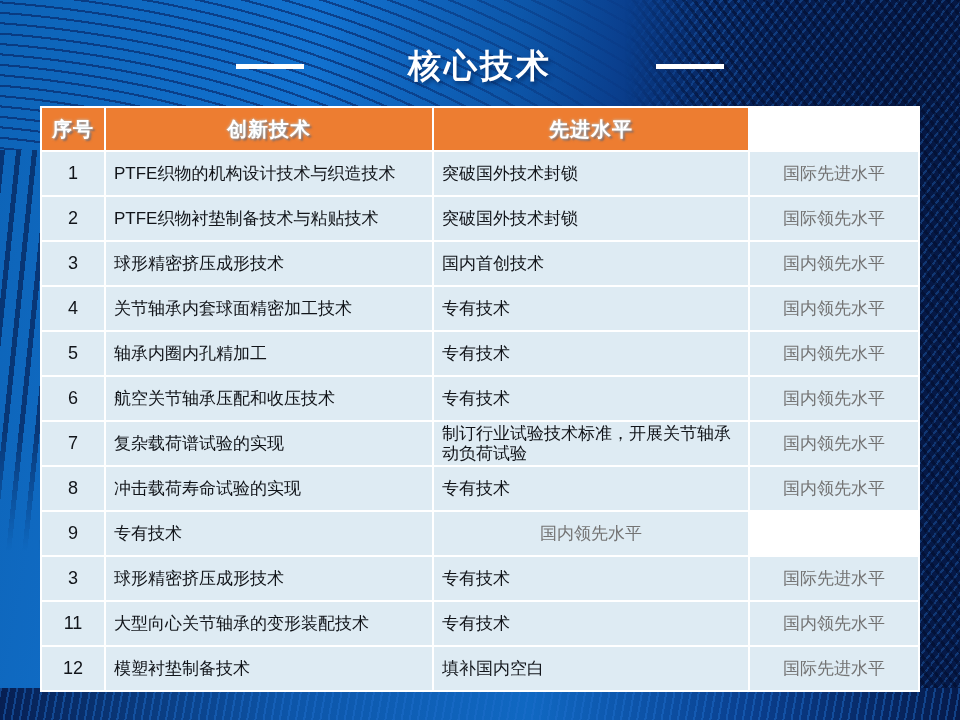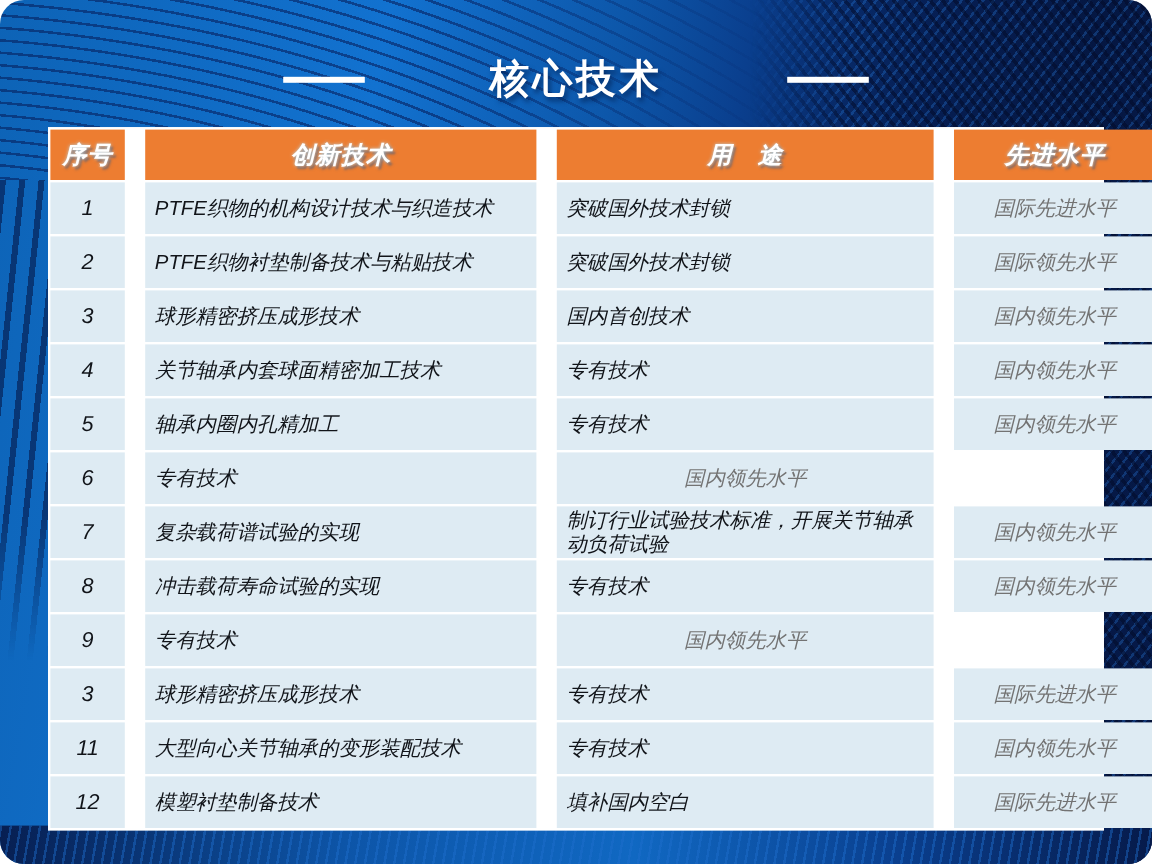--- a/index.html
+++ b/index.html
@@ -1,18 +1,18 @@
 <!DOCTYPE html>
 <html><head>
 <meta charset="utf-8">
 <style>
   html,body{margin:0;padding:0;}
   body{width:960px;height:720px;overflow:hidden;font-family:"Liberation Sans","DejaVu Sans",sans-serif;}
   .slide{position:relative;width:960px;height:720px;overflow:hidden;
-    background:linear-gradient(100deg,#0d63b6 0%,#1272d0 30%,#0d57aa 48%,#0a3f8e 58%,#072058 72%,#061a4a 85%,#0b2f7a 100%);border-radius:20px;}
+    background:linear-gradient(100deg,#0d63b6 0%,#1272d0 30%,#0d57aa 48%,#0a3f8e 58%,#072058 72%,#061a4a 85%,#0b2f7a 100%);}
   
   .bg-arcs{position:absolute;left:0;top:0;width:660px;height:150px;
     background:repeating-radial-gradient(ellipse 900px 620px at -15% 420%,rgba(6,26,86,.55) 0 3px,rgba(255,255,255,0) 3px 15px);
     -webkit-mask-image:linear-gradient(to right,#000 55%,transparent 100%);
             mask-image:linear-gradient(to right,#000 55%,transparent 100%);}
   .bg-mesh{position:absolute;right:0;top:0;width:335px;height:720px;
     background:
       repeating-linear-gradient(52deg,rgba(3,12,42,.55) 0 3px,rgba(0,0,0,0) 3px 8px),
       repeating-linear-gradient(-52deg,rgba(45,135,235,.28) 0 2px,rgba(0,0,0,0) 2px 7px),
       linear-gradient(100deg,rgba(9,45,110,.35),rgba(4,14,45,.65));
@@ -28,21 +28,21 @@
       linear-gradient(90deg,#071f52 0%,#0d55a8 30%,#1068c2 55%,#0a3f8e 78%,#061a4a 100%);}
   
   .title-row{position:absolute;top:22px;left:0;right:0;height:88px;
     display:flex;align-items:center;justify-content:center;gap:104px;}
   .dash{width:68px;height:5px;background:#ffffff;}
   .title{font-size:33px;font-weight:bold;color:#ffffff;letter-spacing:3px;
     text-shadow:2px 3px 4px rgba(0,25,70,.6);white-space:nowrap;}
   
   .tbl{position:absolute;left:40px;top:106px;width:880px;box-sizing:border-box;
     border:2px solid #ffffff;background:#ffffff;display:flex;flex-direction:column;gap:2px;}
-  .thead,.row{display:grid;grid-template-columns:62px 326px 314px 168px;gap:17px;font-style:italic;}
+  .thead,.row{display:grid;grid-template-columns:62px 326px 314px 168px;gap:2px;}
   .thead{height:42px;}
   .tbody{display:flex;flex-direction:column;gap:2px;}
   .row{height:43px;}
   .th{background:#ED7D31;color:#ffffff;font-weight:bold;font-size:20px;letter-spacing:1px;
     display:flex;align-items:center;justify-content:center;
     text-shadow:0 0 3px rgba(185,225,245,.95),2px 2px 2px rgba(40,80,130,.55);white-space:pre;}
   .td{background:#DEEBF3;font-size:17px;color:#111419;display:flex;align-items:center;overflow:hidden;}
   .c-no{justify-content:center;font-size:18px;}
   .c-tech,.c-use{padding:0 6px 0 8px;line-height:20px;}
   .c-level{justify-content:center;color:#737373;}
@@ -59,21 +59,20 @@
   <div class="title-row">
     <div class="dash"></div>
     <div class="title">核心技术</div>
     <div class="dash"></div>
   </div>
 
   <div class="tbl">
     <div class="thead">
       <div class="th">序号</div>
       <div class="th">创新技术</div>
-      <div class="th">用　途</div>
       <div class="th">先进水平</div>
     </div>
     <div class="tbody">
   <div class="row">
     <div class="td c-no">1</div>
     <div class="td c-tech">PTFE织物的机构设计技术与织造技术</div>
     <div class="td c-use">突破国外技术封锁</div>
     <div class="td c-level">国际先进水平</div>
   </div>
 
@@ -100,20 +99,21 @@
 
   <div class="row">
     <div class="td c-no">5</div>
     <div class="td c-tech">轴承内圈内孔精加工</div>
     <div class="td c-use">专有技术</div>
     <div class="td c-level">国内领先水平</div>
   </div>
 
   <div class="row">
     <div class="td c-no">6</div>
+    <div class="td c-tech">航空关节轴承压配和收压技术</div>
     <div class="td c-use">专有技术</div>
     <div class="td c-level">国内领先水平</div>
   </div>
 
   <div class="row">
     <div class="td c-no">7</div>
     <div class="td c-tech">复杂载荷谱试验的实现</div>
     <div class="td c-use">制订行业试验技术标准，开展关节轴承动负荷试验</div>
     <div class="td c-level">国内领先水平</div>
   </div>

